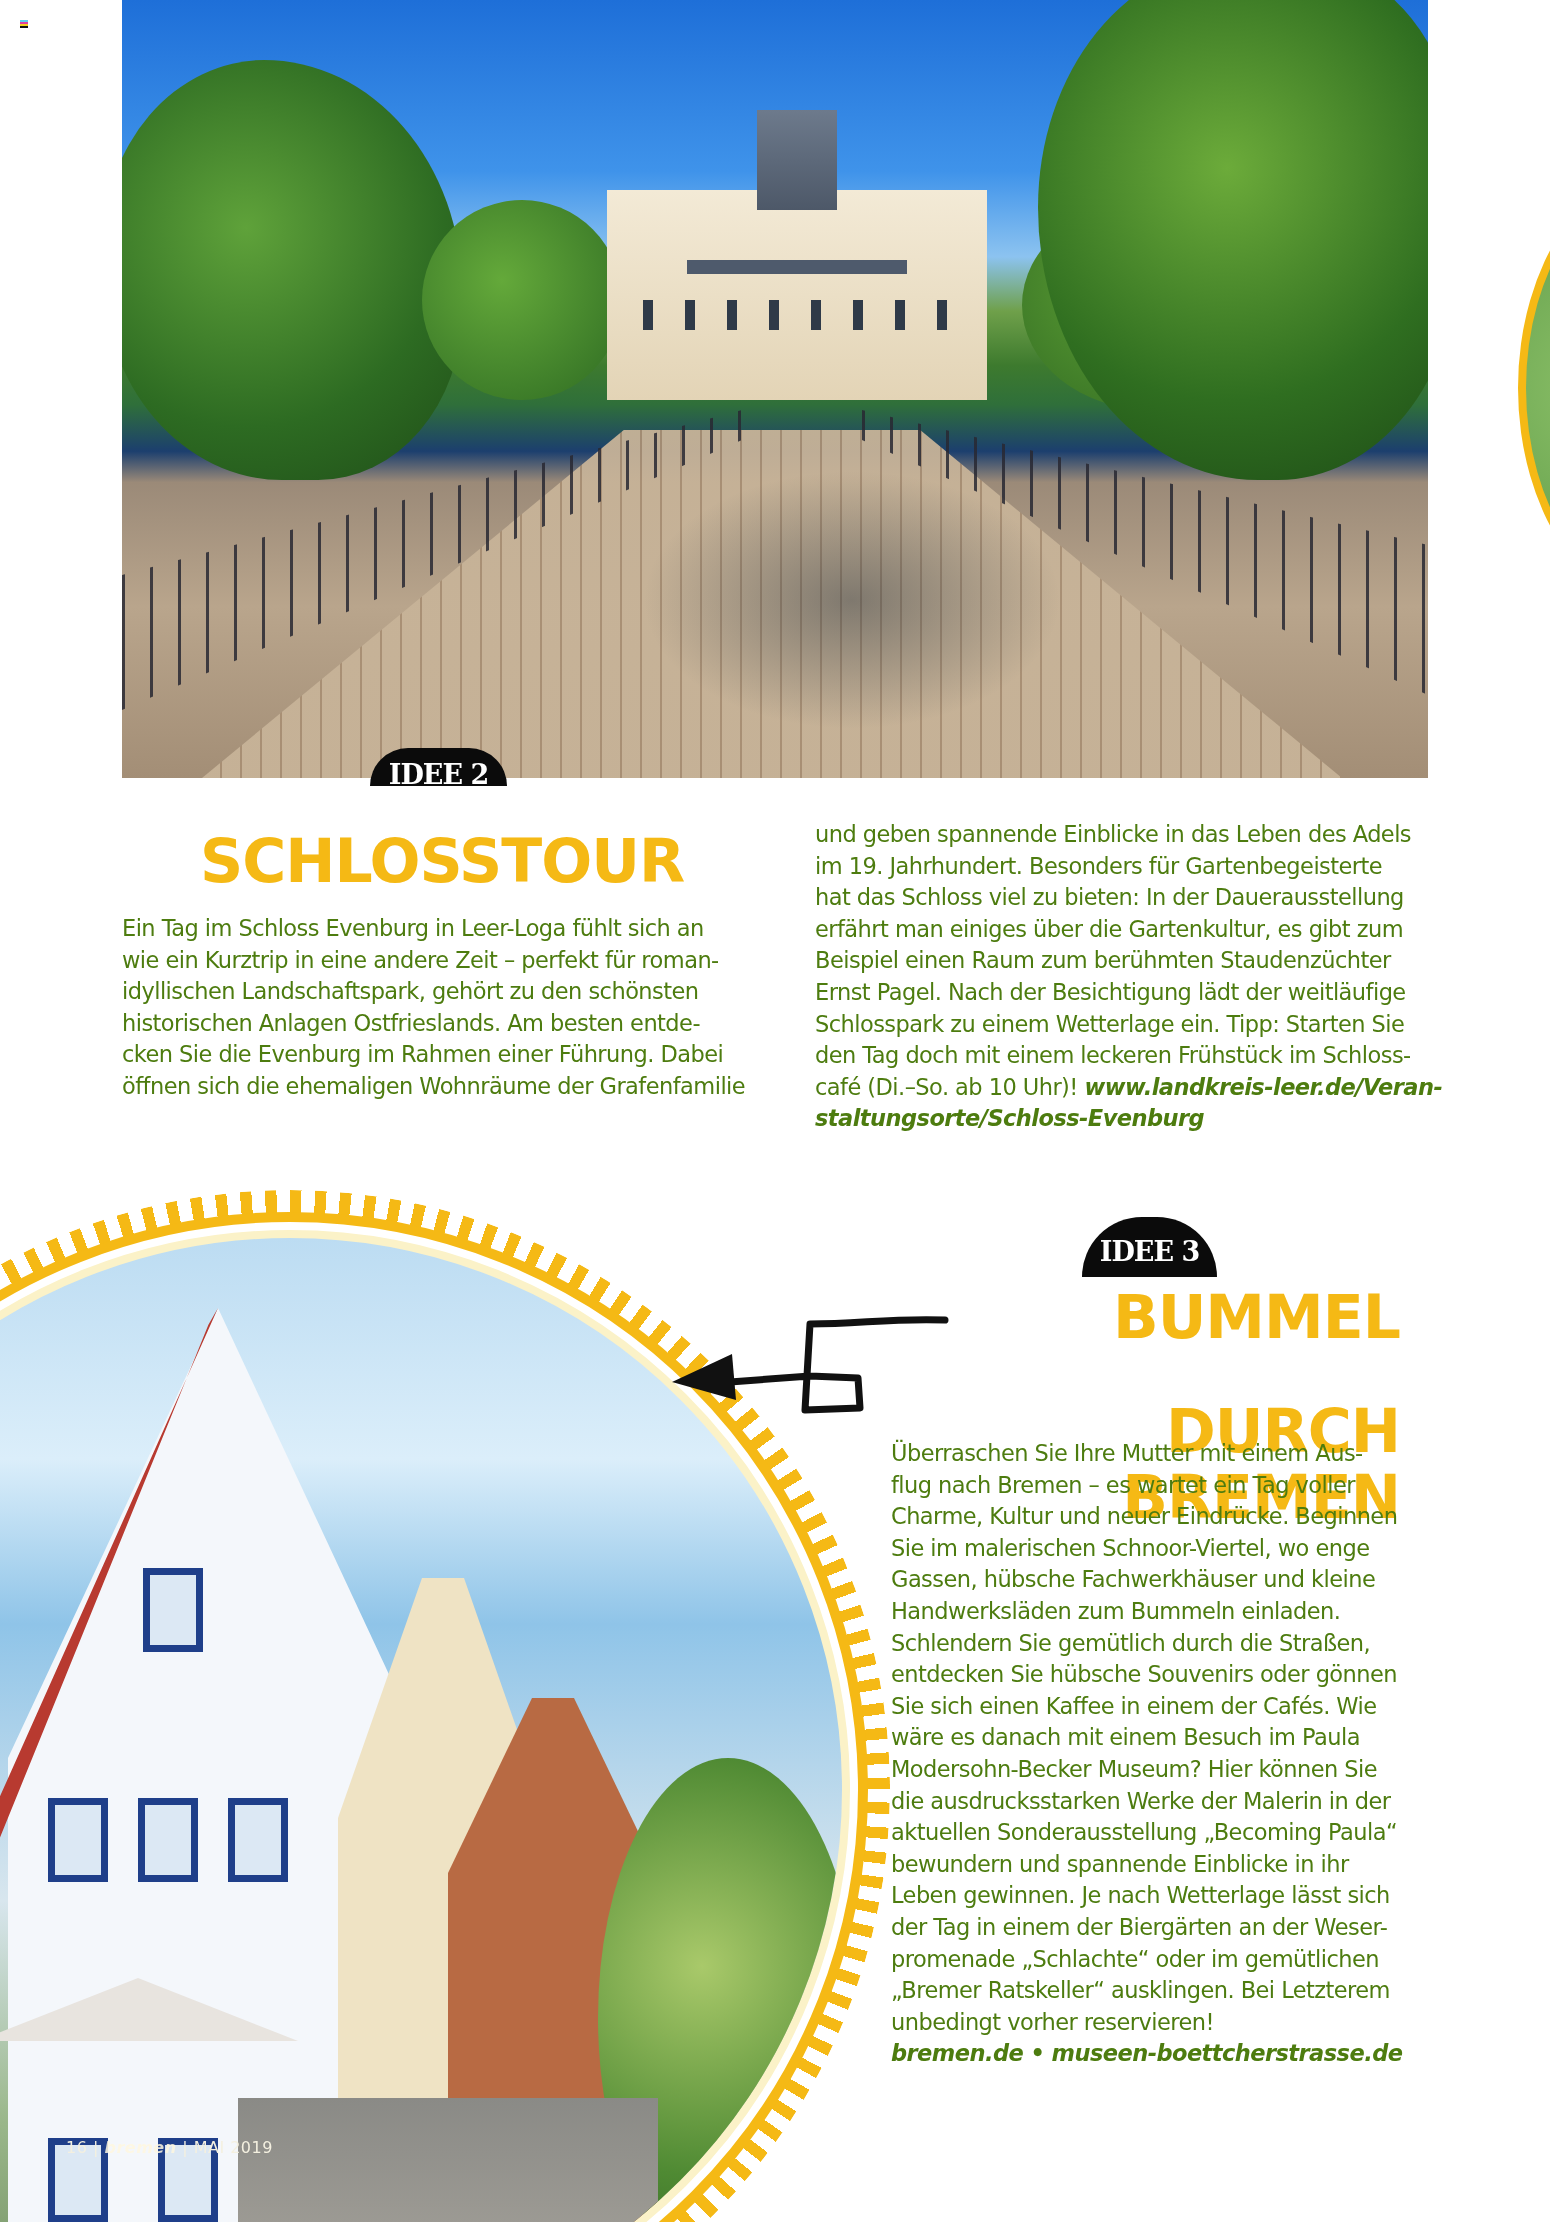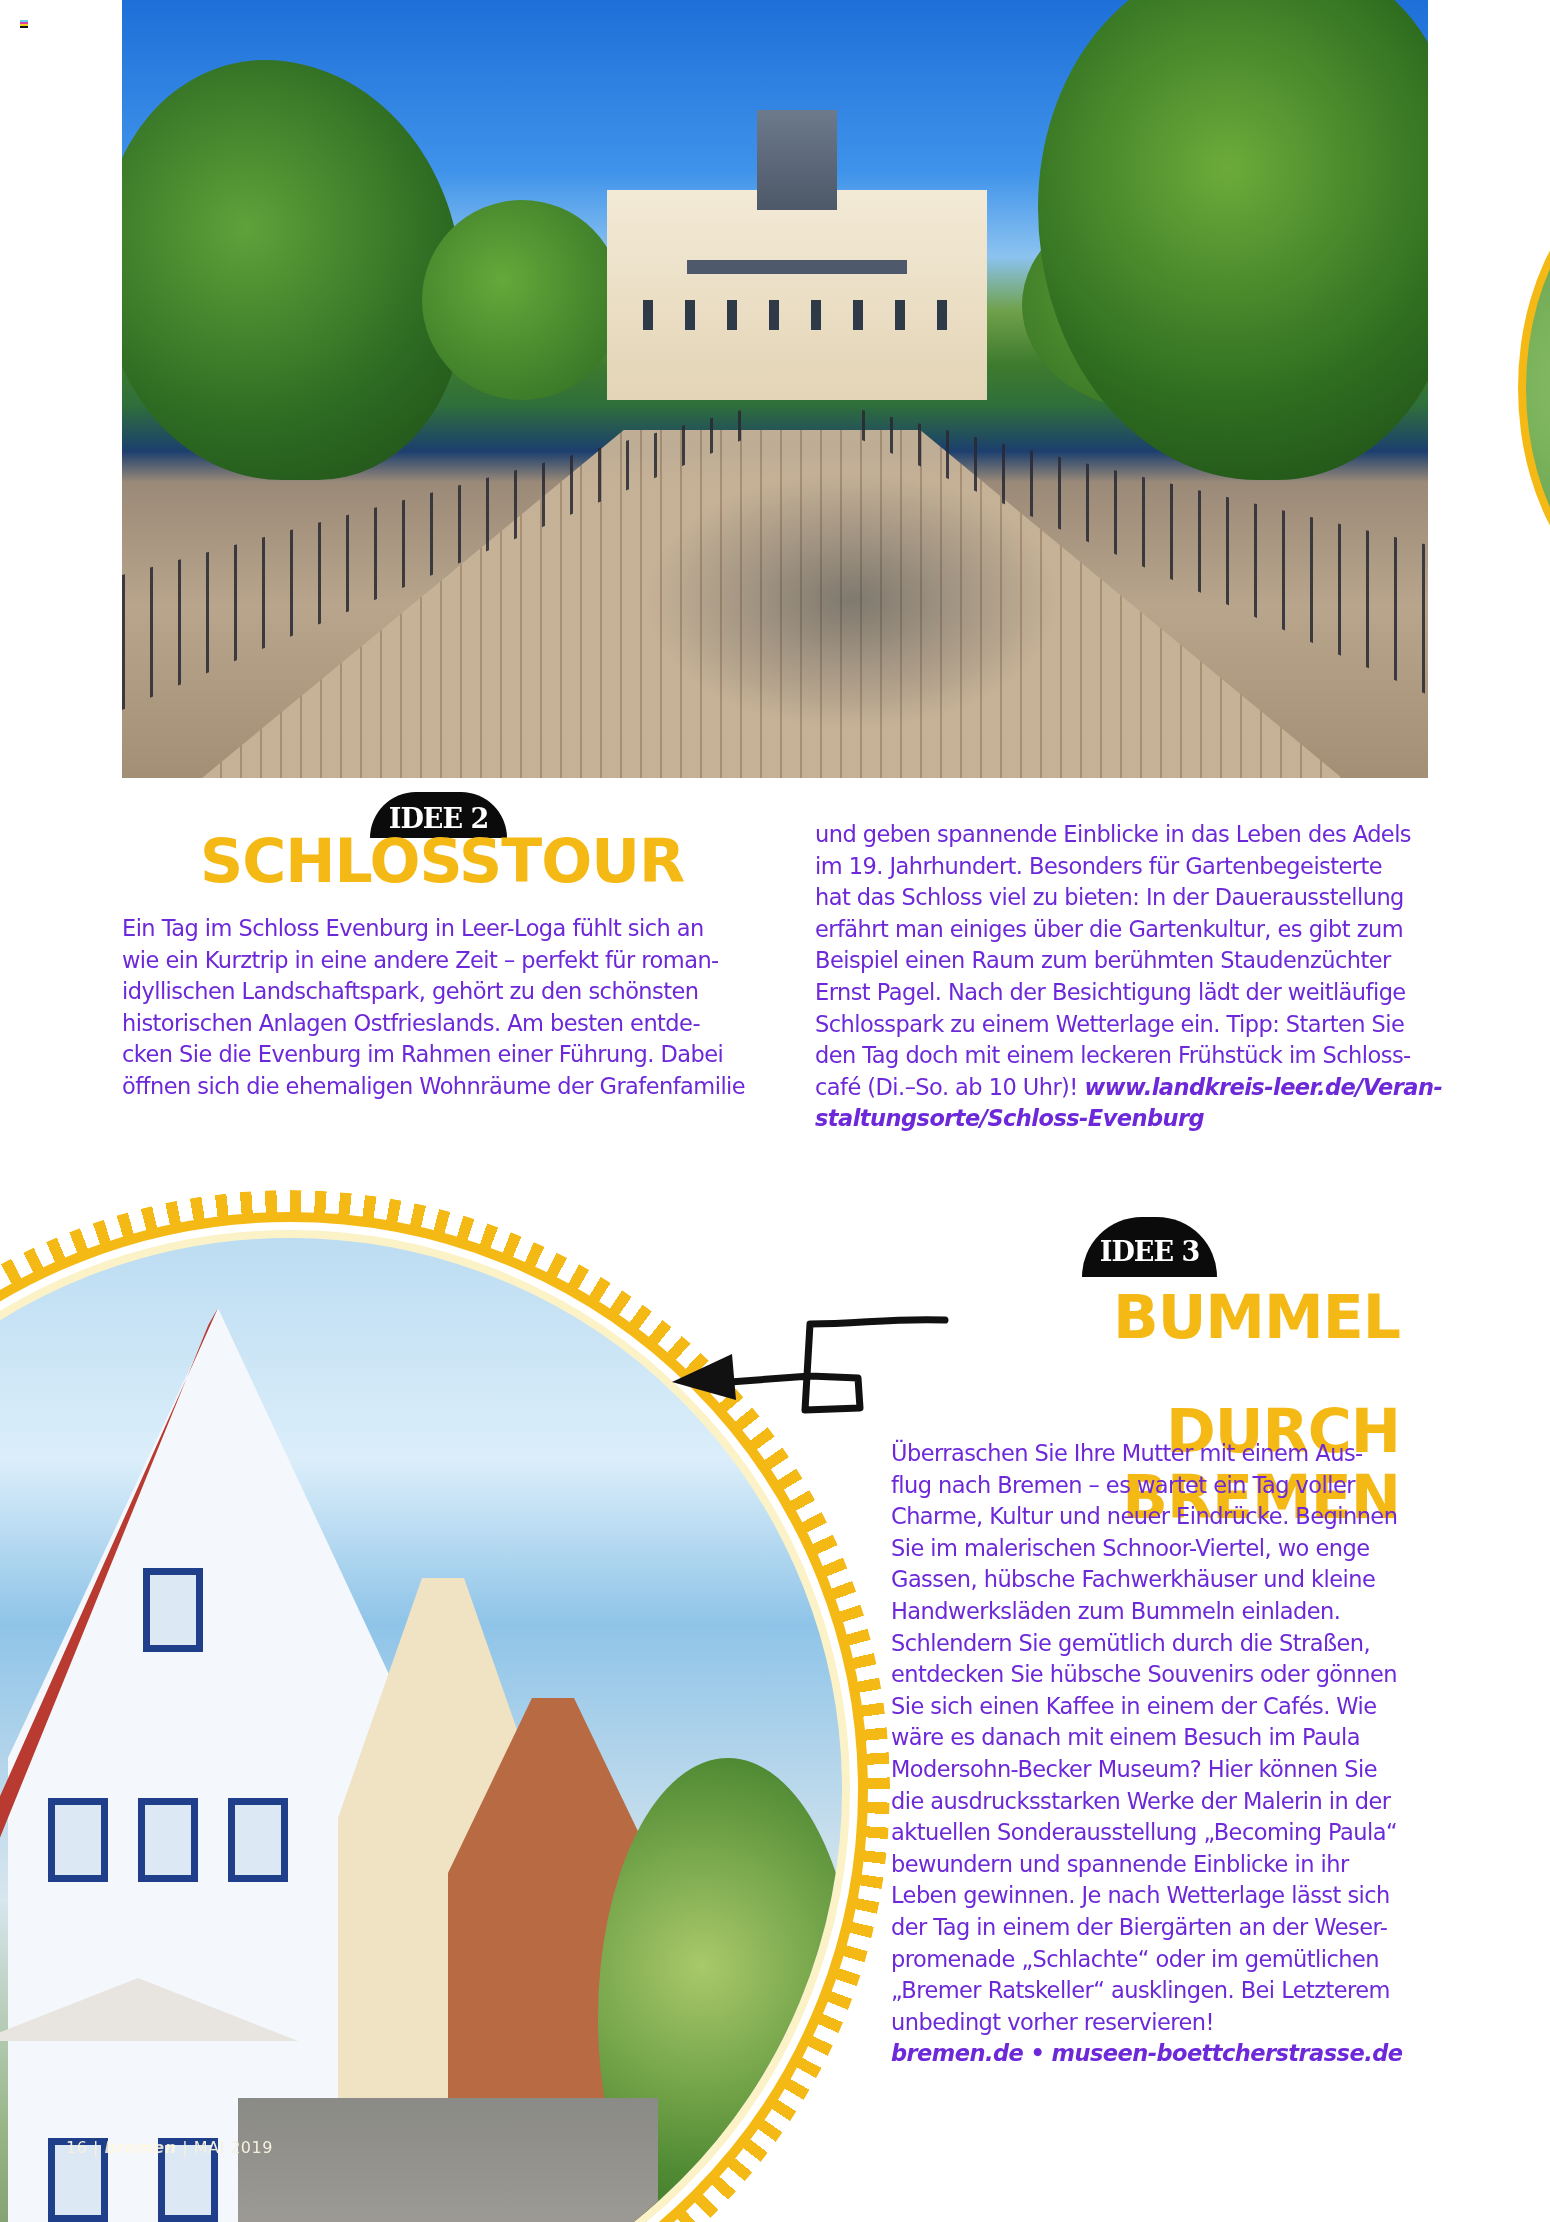--- a/index.html
+++ b/index.html
@@ -31,21 +31,21 @@
 
   
   .circle-right { left:1518px; top:160px; width:300px; height:440px; border-radius:50%; border:8px solid #f5b915;
     background: radial-gradient(circle at 30% 50%, #8ec26a, #4f8e3c); }
 
   
   .badge { background:#0b0b0b; color:#fff; border-radius:80px 80px 0 0; text-align:center;
     font-family:"DejaVu Serif", serif; font-weight:bold; font-size:27px; letter-spacing:-1px; }
   .headline { color:#f5b915; font-family:"DejaVu Sans", sans-serif; font-weight:bold; text-align:right; letter-spacing:-1px; }
 
-  .body-text { font-family:"DejaVu Sans", sans-serif; font-size:22.5px; line-height:31.6px; color:#6d28d9; letter-spacing:-0.55px; }
+  .body-text { font-family:"DejaVu Sans", sans-serif; font-size:22.5px; line-height:31.6px; color:#4d7c0f; letter-spacing:-0.55px; }
   .body-text p { margin:0; white-space:nowrap; }
   .body-text .link { font-weight:bold; font-style:italic; }
   .circle-ticks { left:-310px; top:1190px; width:1200px; height:1200px; border-radius:50%;
     background: repeating-conic-gradient(from 0deg, #f5b915 0deg 1.1deg, transparent 1.1deg 2.4deg);
     -webkit-mask: radial-gradient(circle, transparent 574px, #000 575px, #000 600px, transparent 601px);
     mask: radial-gradient(circle, transparent 574px, #000 575px, #000 600px, transparent 601px); }
   .circle-band { left:-288px; top:1212px; width:1156px; height:1156px; border-radius:50%; box-sizing:border-box; border:10px solid #f5b915; }
   .circle-inner { left:-270px; top:1230px; width:1120px; height:1120px; border-radius:50%; overflow:hidden;
     border:8px solid #fbf2c8; box-sizing:border-box;
     background: linear-gradient(180deg, #bcdcf2 0%, #dbeefa 20%, #8fc4e8 35%, #d8e6ee 60%, #9ab78a 80%, #6c8a5c 100%); }
@@ -84,21 +84,21 @@
     <div class="windows"></div>
   </div>
   <div class="abs bridge"></div>
   <div class="abs shadow"></div>
   <div class="abs rail-l"></div>
   <div class="abs rail-r"></div>
 </div>
 
 <div class="abs circle-right"></div>
 
-<div class="abs badge" style="left:370px; top:792px; width:137px; height:46px; line-height:54px;">IDEE 2</div>
+<div class="abs badge" style="left:370px; top:748px; width:137px; height:38px; line-height:54px;">IDEE 2</div>
 <div class="abs headline" style="left:200px; top:826px; width:480px; font-size:60px; line-height:70px;">SCHLOSSTOUR</div>
 
 <div class="abs body-text" style="left:122px; top:913px; width:640px;">
   <p>Ein Tag im Schloss Evenburg in Leer-Loga fühlt sich an</p>
   <p>wie ein Kurztrip in eine andere Zeit – perfekt für roman-</p>
   <p>idyllischen Landschaftspark, gehört zu den schönsten</p>
   <p>historischen Anlagen Ostfrieslands. Am besten entde-</p>
   <p>cken Sie die Evenburg im Rahmen einer Führung. Dabei</p>
   <p>öffnen sich die ehemaligen Wohnräume der Grafenfamilie</p>
 </div>

